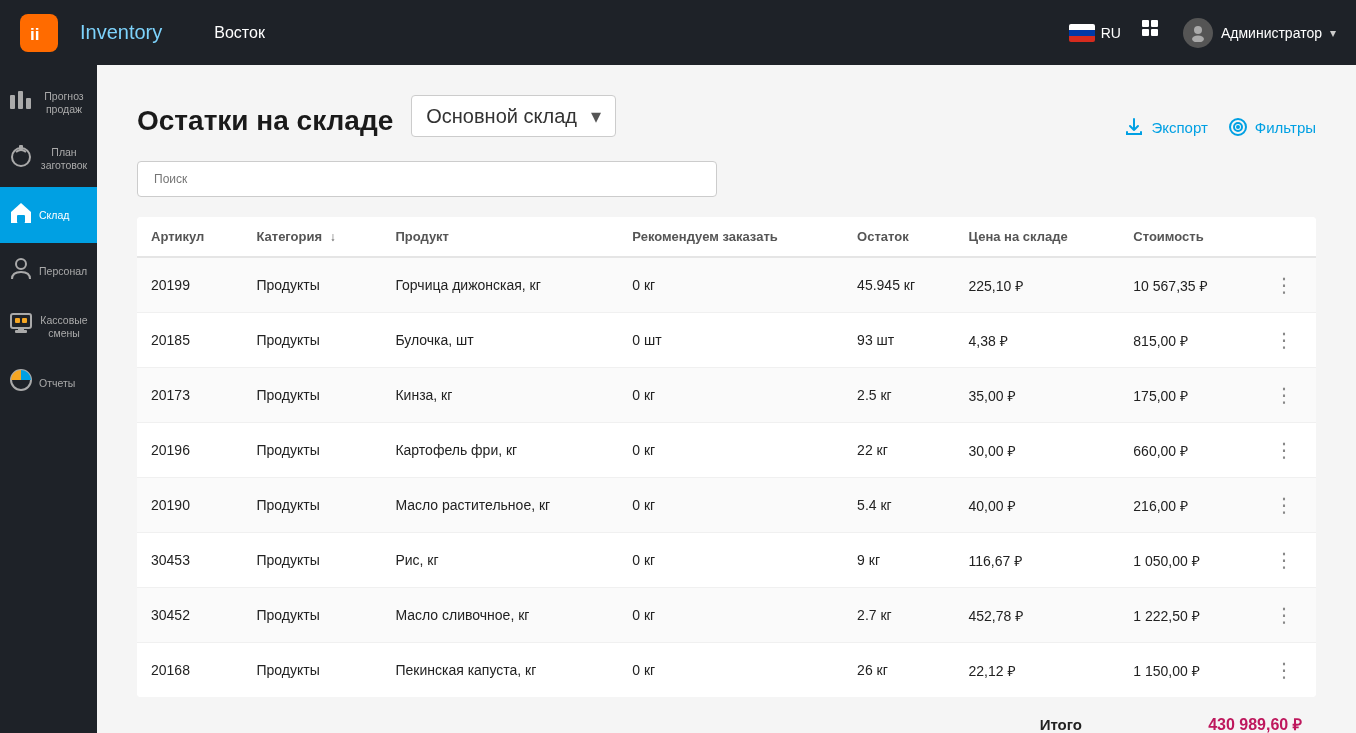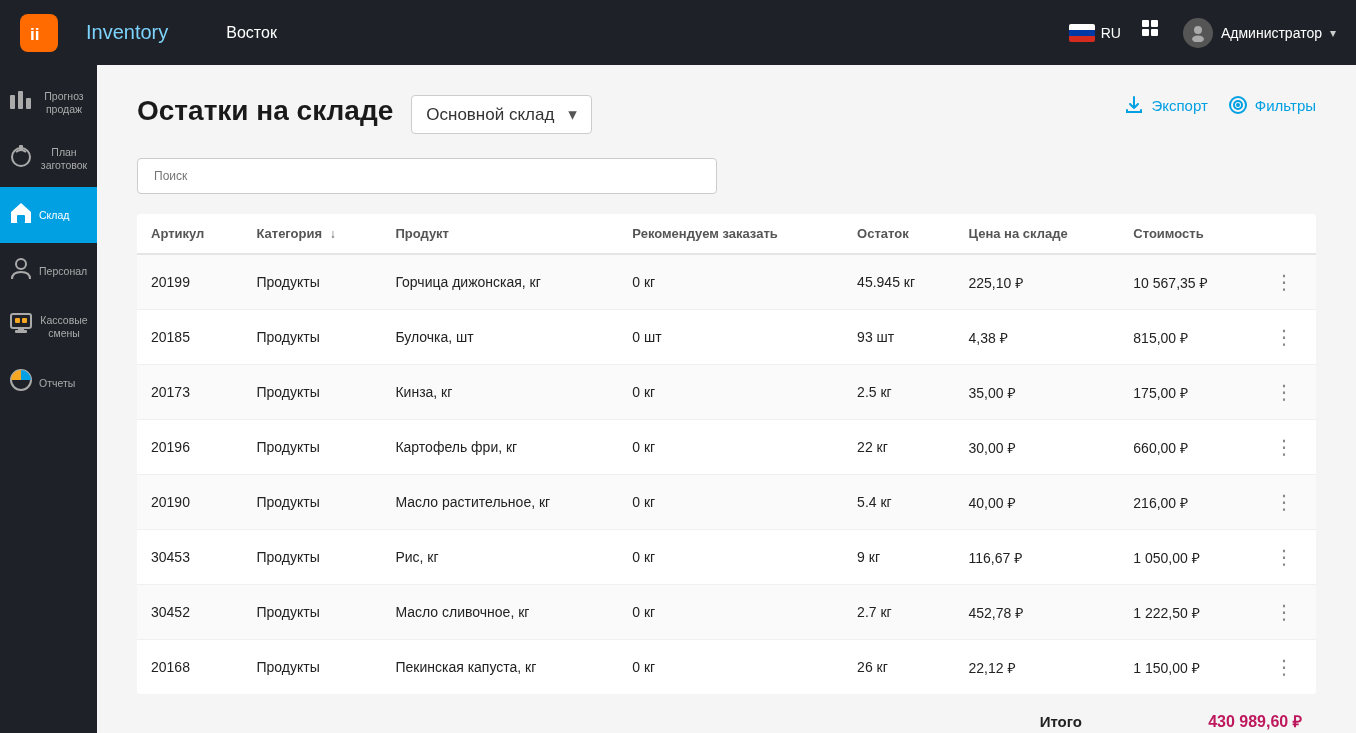--- a/index.html
+++ b/index.html
@@ -5,21 +5,21 @@
     * { box-sizing: border-box; margin: 0; padding: 0; }
     body { font-family: 'Segoe UI', Arial, sans-serif; background: #f5f5f5; display: flex; flex-direction: column; height: 733px; overflow: hidden; }
 
     
     .topnav {
       background: #1e2228;
       height: 65px;
       display: flex;
       align-items: center;
       padding: 16px 20px;
-      gap: 10px;
+      gap: 4px;
       flex-shrink: 0;
       z-index: 100;
     }
     .topnav-logo {
       display: flex; align-items: center; gap: 6px;
       color: white; font-size: 22px; font-weight: bold;
       margin-right: 18px;
       text-decoration: none;
     }
     .logo-icon {
@@ -119,40 +119,40 @@
       flex: 1;
       background: #f5f5f5;
       overflow-y: auto;
       padding: 30px 40px 20px 40px;
       position: relative;
     }
 
     
     .page-header {
       display: flex;
-      align-items: flex-start;
+      align-items: flex-end;
       margin-bottom: 24px;
       gap: 18px;
     }
     .page-title {
       font-size: 28px;
       font-weight: 700;
       color: #1a1a1a;
       white-space: nowrap;
     }
     .warehouse-select {
       display: flex;
       align-items: center;
       gap: 6px;
       border: 1.5px solid #ccc;
       border-radius: 4px;
       padding: 8px 14px;
       background: #fff;
       cursor: pointer;
-      font-size: 17px;
+      font-size: 20px;
       color: #333;
       min-width: 180px;
     }
     .warehouse-select .chevron { color: #555; margin-left: 8px; }
     .header-actions {
       margin-left: auto;
       display: flex;
       align-items: center;
       gap: 20px;
     }

